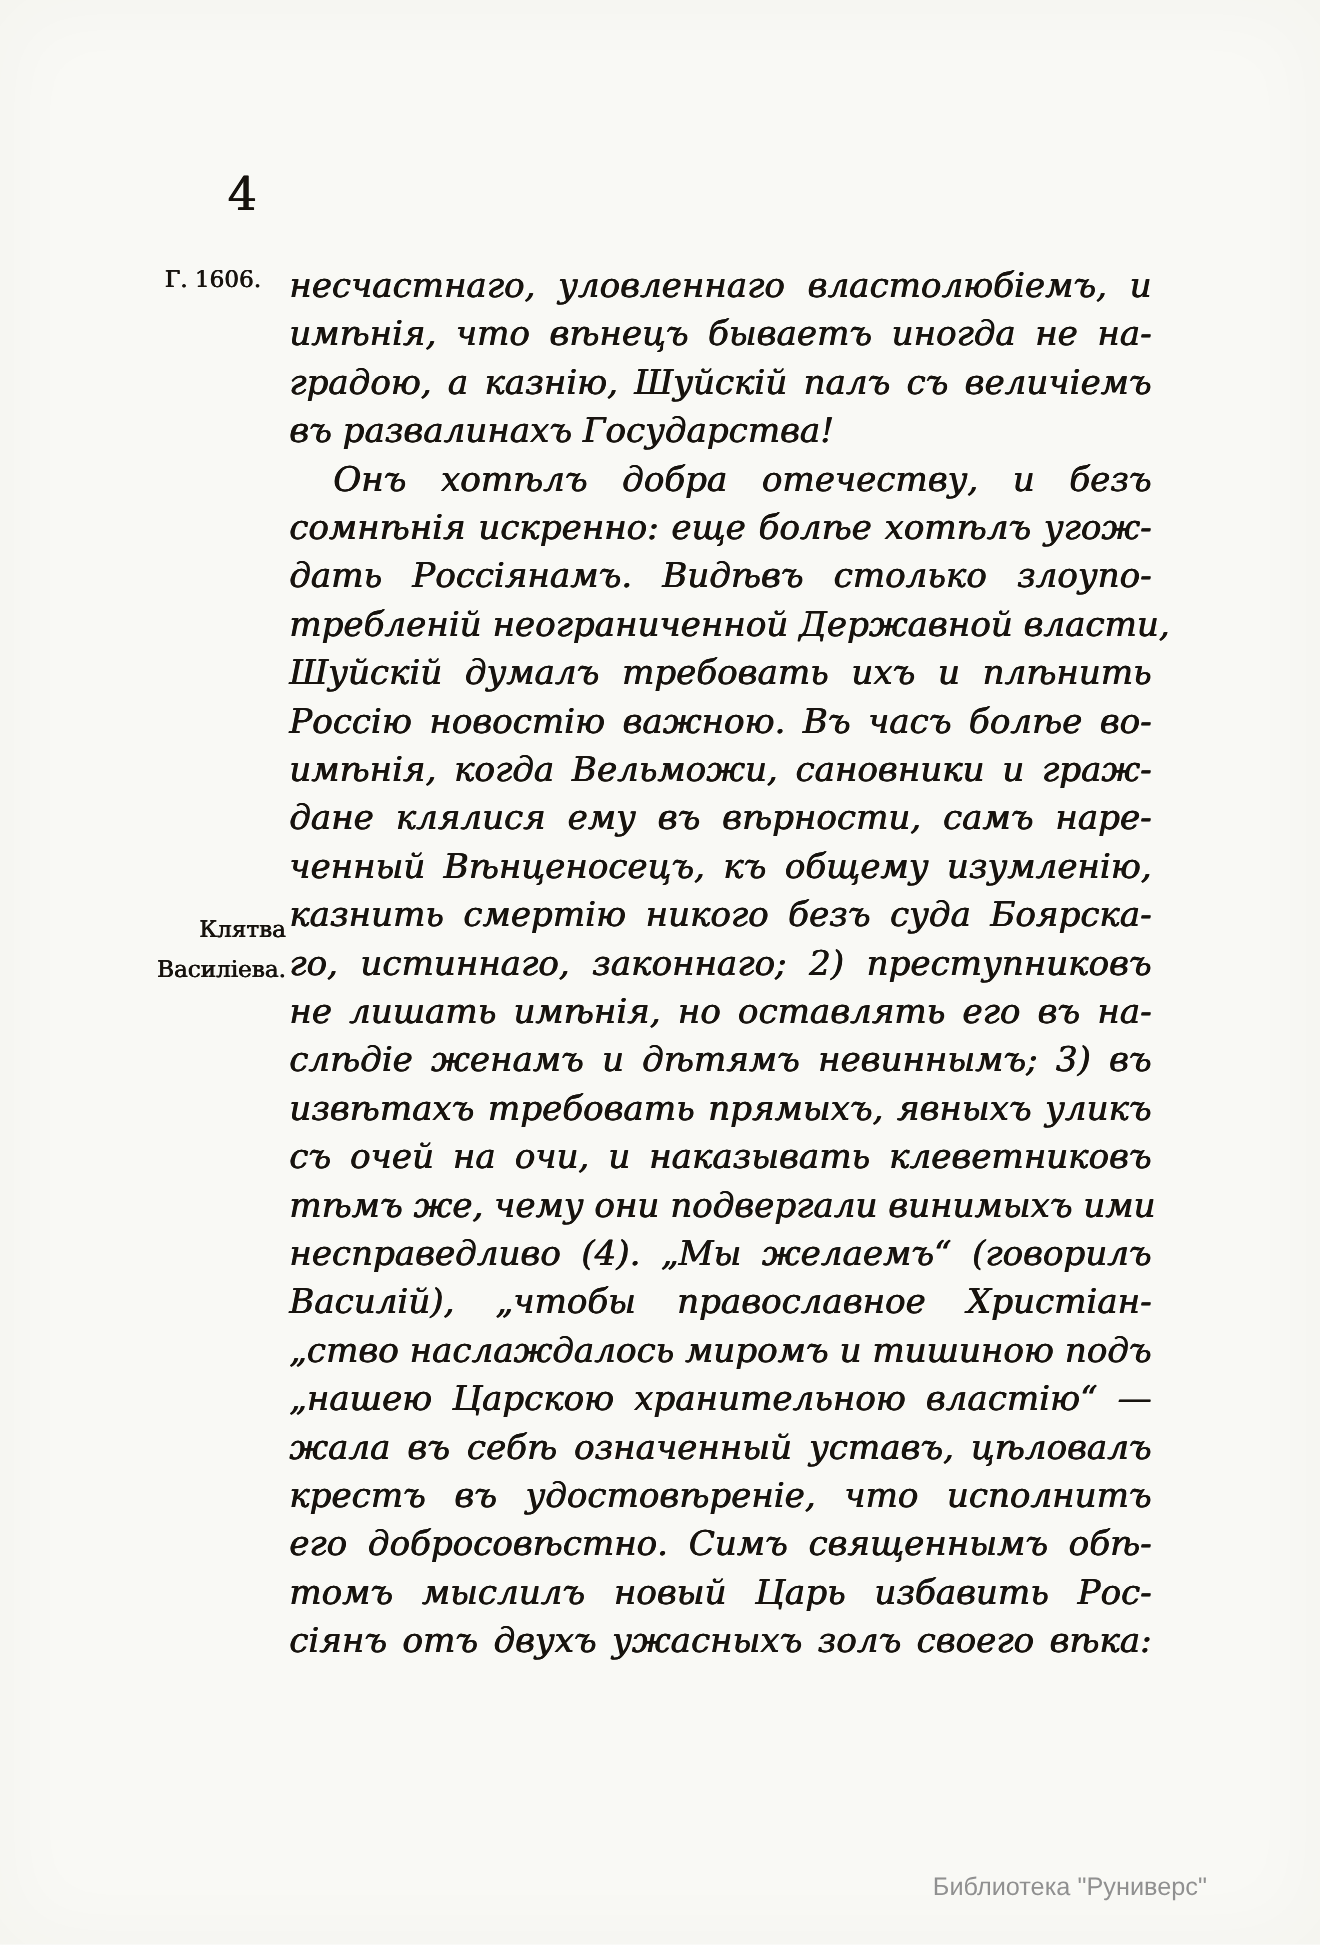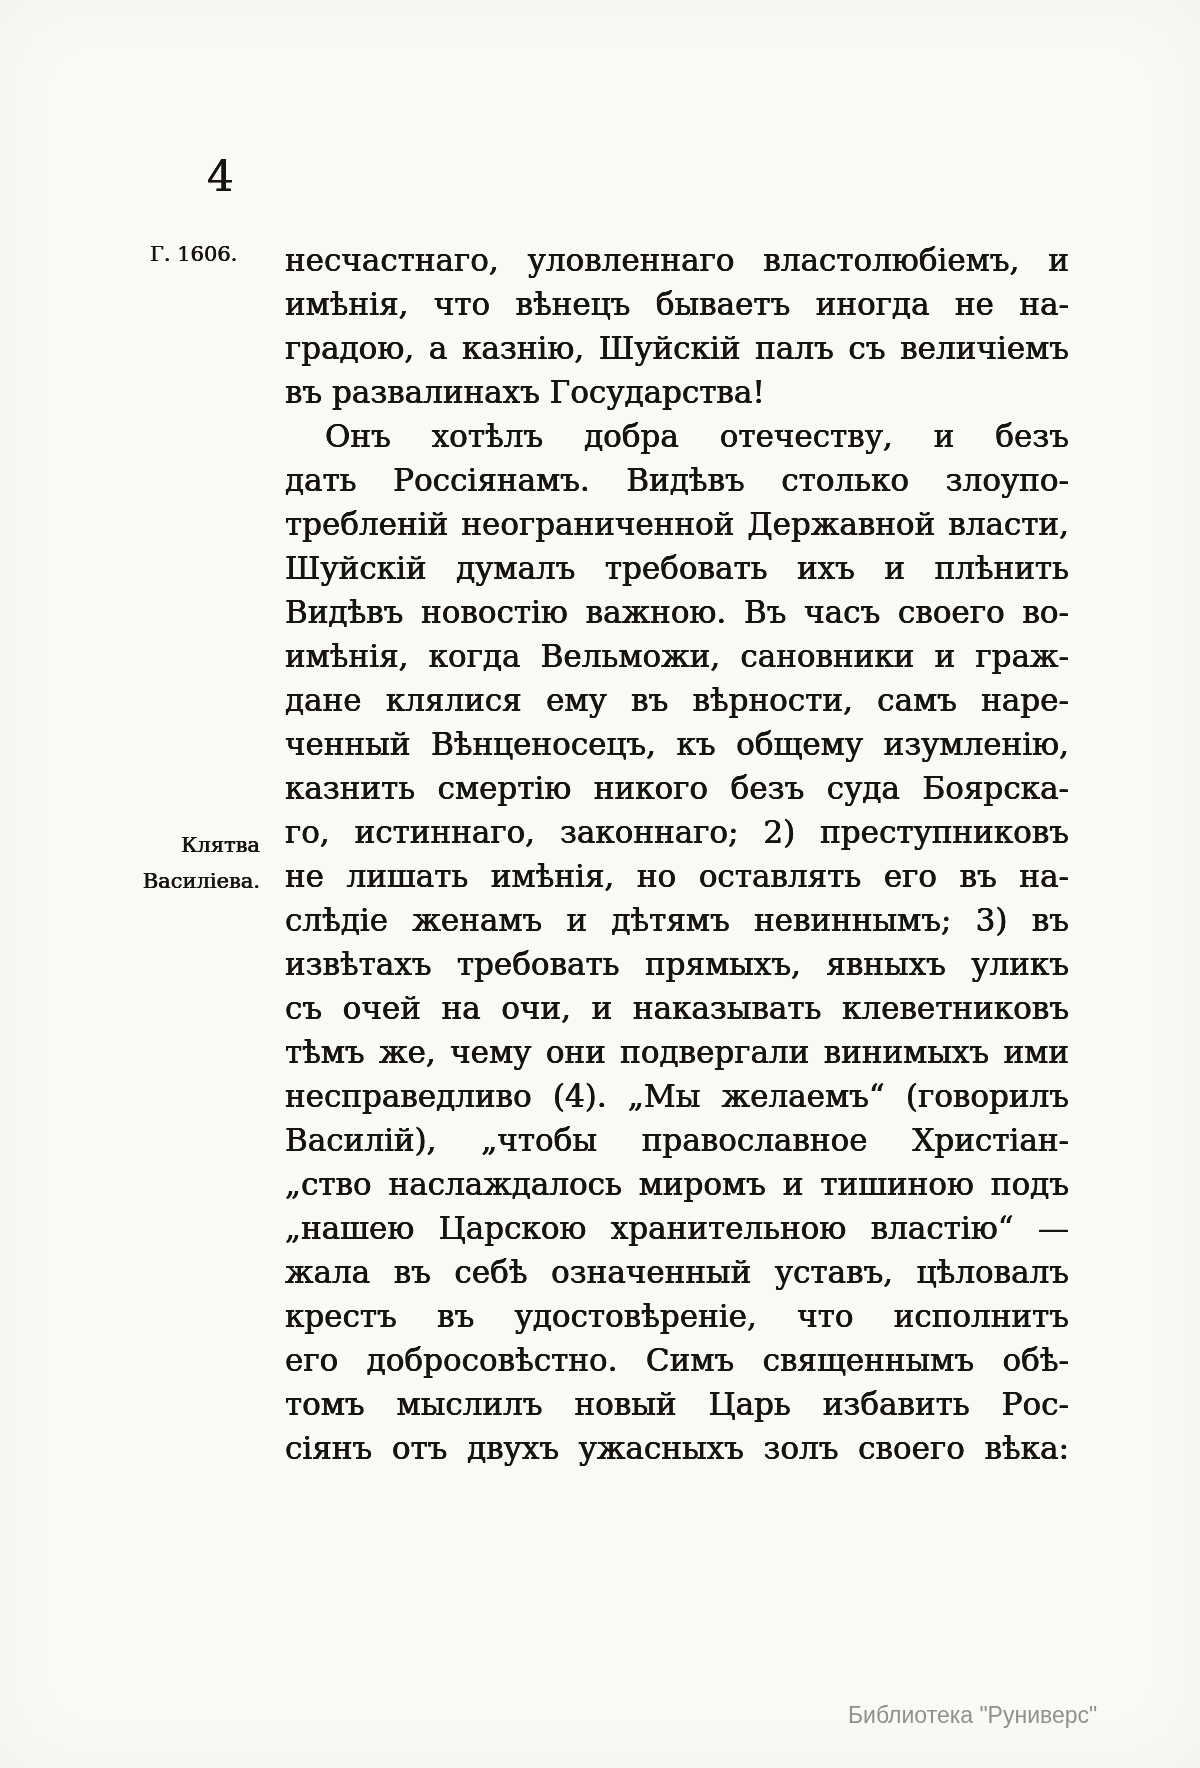--- a/index.html
+++ b/index.html
@@ -39,23 +39,24 @@
     position: absolute;
     left: 126px;
     top: 827px;
     width: 134px;
     text-align: right;
     font-size: 21px;
     line-height: 36px;
   }
   .textblock {
     position: absolute;
-    left: 285px;
+    left: 263px;
     top: 238px;
     width: 784px;
+    font-style: italic;
   }
   .line {
     box-sizing: border-box;
     width: 100%;
     height: 44px;
     line-height: 44px;
     font-size: 31px;
     text-align: justify;
     text-align-last: justify;
     text-justify: inter-word;
@@ -92,24 +93,25 @@
     <div>Клятва</div>
     <div>Василіева.</div>
   </div>
 
   <div class="textblock ink">
     <div class="line">несчастнаго, уловленнаго властолюбіемъ, и</div>
     <div class="line">имѣнія, что вѣнецъ бываетъ иногда не на-</div>
     <div class="line">градою, а казнію, Шуйскій палъ съ величіемъ</div>
     <div class="line left">въ развалинахъ Государства!</div>
     <div class="line indent">Онъ хотѣлъ добра отечеству, и безъ</div>
+    <div class="line">сомнѣнія искренно: еще болѣе хотѣлъ угож-</div>
     <div class="line">дать Россіянамъ. Видѣвъ столько злоупо-</div>
     <div class="line">требленій неограниченной Державной власти,</div>
     <div class="line">Шуйскій думалъ требовать ихъ и плѣнить</div>
-    <div class="line">Видѣвъ новостію важною. Въ часъ своего во-</div>
+    <div class="line">Россію новостію важною. Въ часъ болѣе во-</div>
     <div class="line">имѣнія, когда Вельможи, сановники и граж-</div>
     <div class="line">дане клялися ему въ вѣрности, самъ наре-</div>
     <div class="line">ченный Вѣнценосецъ, къ общему изумленію,</div>
     <div class="line">казнить смертію никого безъ суда Боярска-</div>
     <div class="line">го, истиннаго, законнаго; 2) преступниковъ</div>
     <div class="line">не лишать имѣнія, но оставлять его въ на-</div>
     <div class="line">слѣдіе женамъ и дѣтямъ невиннымъ; 3) въ</div>
     <div class="line">извѣтахъ требовать прямыхъ, явныхъ уликъ</div>
     <div class="line">съ очей на очи, и наказывать клеветниковъ</div>
     <div class="line">тѣмъ же, чему они подвергали винимыхъ ими</div>

